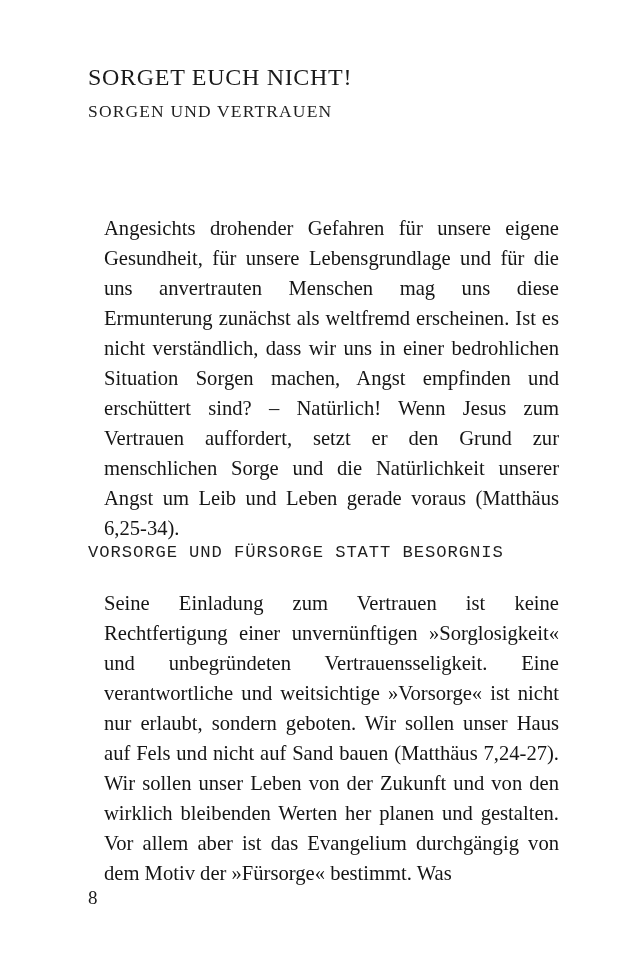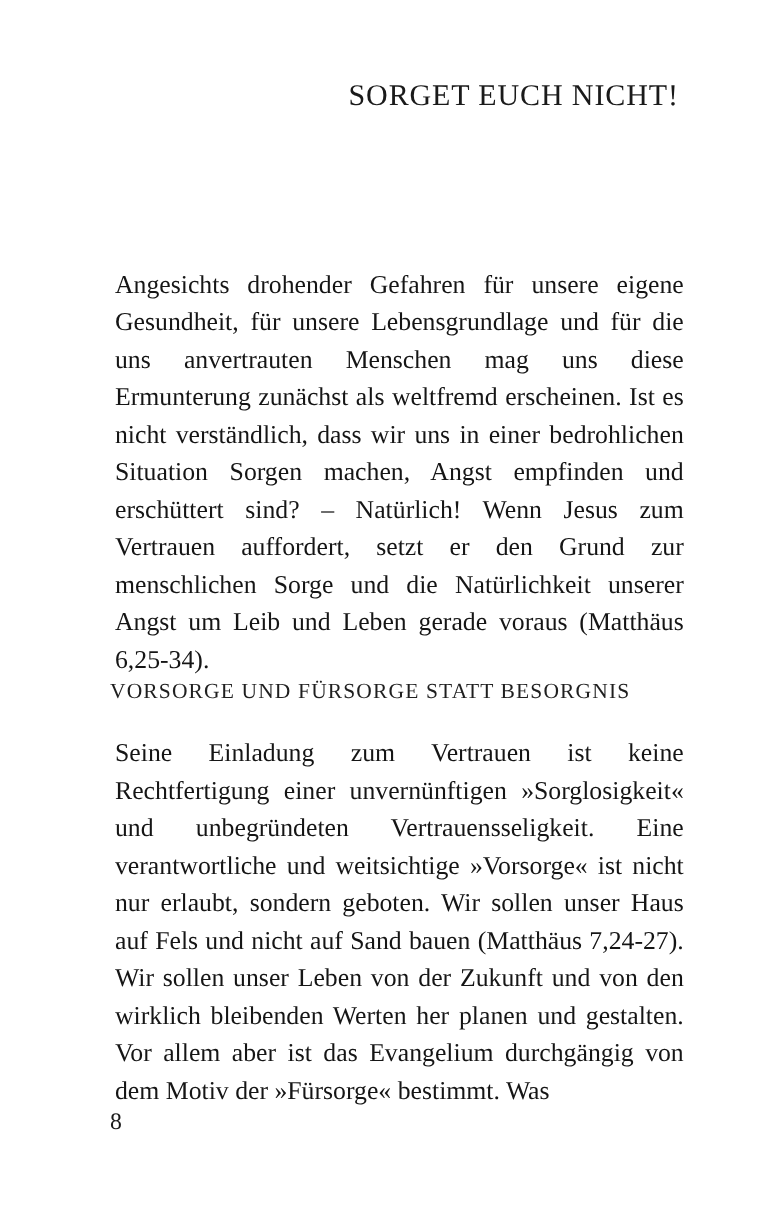--- a/index.html
+++ b/index.html
@@ -44,38 +44,37 @@
 
   .doc-title {
     font-family: "Liberation Serif", "DejaVu Serif", serif;
     font-size: 24px;
     line-height: 30px;
     font-weight: 400;
     letter-spacing: 0.7px;
     color: #1a1a1a;
     margin: 0 0 6px 0;
     white-space: nowrap;
-    text-align: right;
   }
 
   .doc-subtitle {
     font-family: "Liberation Serif", "DejaVu Serif", serif;
     font-size: 17.5px;
     line-height: 27px;
     font-weight: 400;
     letter-spacing: 1.15px;
     color: #1f1f1f;
     margin: 0;
     white-space: nowrap;
   }
 
   
   .body-text {
     position: absolute;
-    left: 4px;
+    left: 16px;
     width: 455px;
     font-size: 20.6px;
     line-height: 30px;
     text-align: justify;
     text-justify: inter-word;
     hyphens: manual;
     color: #151515;
     margin: 0;
   }
 
@@ -84,21 +83,21 @@
 
   .body-text .it {
   }
 
   
   .section-heading {
     position: absolute;
     left: 0;
     top: 541px;
     width: 455px;
-    font-family: Liberation Serif, serif;
+    font-family: Liberation Mono, monospace;
     font-size: 17.2px;
     line-height: 24px;
     font-weight: 400;
     letter-spacing: 0.92px;
     color: #1f1f1f;
     margin: 0;
     white-space: nowrap;
   }
 
   
@@ -112,20 +111,21 @@
   }
 </style>
 </head>
 <body style="background: rgb(255, 255, 255); color: rgb(26, 26, 26);">
 
 <div class="page">
   <div class="content">
 
     <header class="title-block">
       <h1 class="doc-title">SORGET EUCH NICHT!</h1>
+      <div class="doc-subtitle">SORGEN UND VERTRAUEN</div>
     </header>
 
     <p class="body-text" id="para-1">Angesichts drohender Gefahren für unsere eigene Gesundheit, für unsere Lebensgrundlage und für die uns anvertrauten Menschen mag uns diese Ermunterung zunächst als weltfremd erscheinen. Ist es nicht verständlich, dass wir uns in einer bedrohlichen Situation Sorgen machen, Angst empfinden und erschüttert sind? – Natürlich! Wenn Jesus zum Vertrauen auffordert, setzt er den Grund zur menschlichen Sorge und die Natürlichkeit unserer Angst um Leib und Leben gerade voraus (Matthäus 6,25-34).</p>
 
     <h2 class="section-heading">VORSORGE UND FÜRSORGE STATT BESORGNIS</h2>
 
     <p class="body-text" id="para-2"><span>Seine Einladung zum Vertrauen ist keine Rechtfertigung einer unvernünftigen »Sorglosigkeit« und unbegründeten Vertrauensseligkeit. Eine verantwortliche und weitsichtige »</span><span class="it">Vor</span><span>sorge« ist nicht nur erlaubt, sondern geboten. Wir sollen unser Haus auf Fels und nicht auf Sand bauen (Matthäus 7,24-27). Wir sollen unser Leben von der Zukunft und von den wirklich bleibenden Werten her planen und gestalten. Vor allem aber ist das Evangelium durchgängig von dem Motiv der »</span><span class="it">Für</span><span>sorge« bestimmt. Was</span></p>
 
   </div>
 

